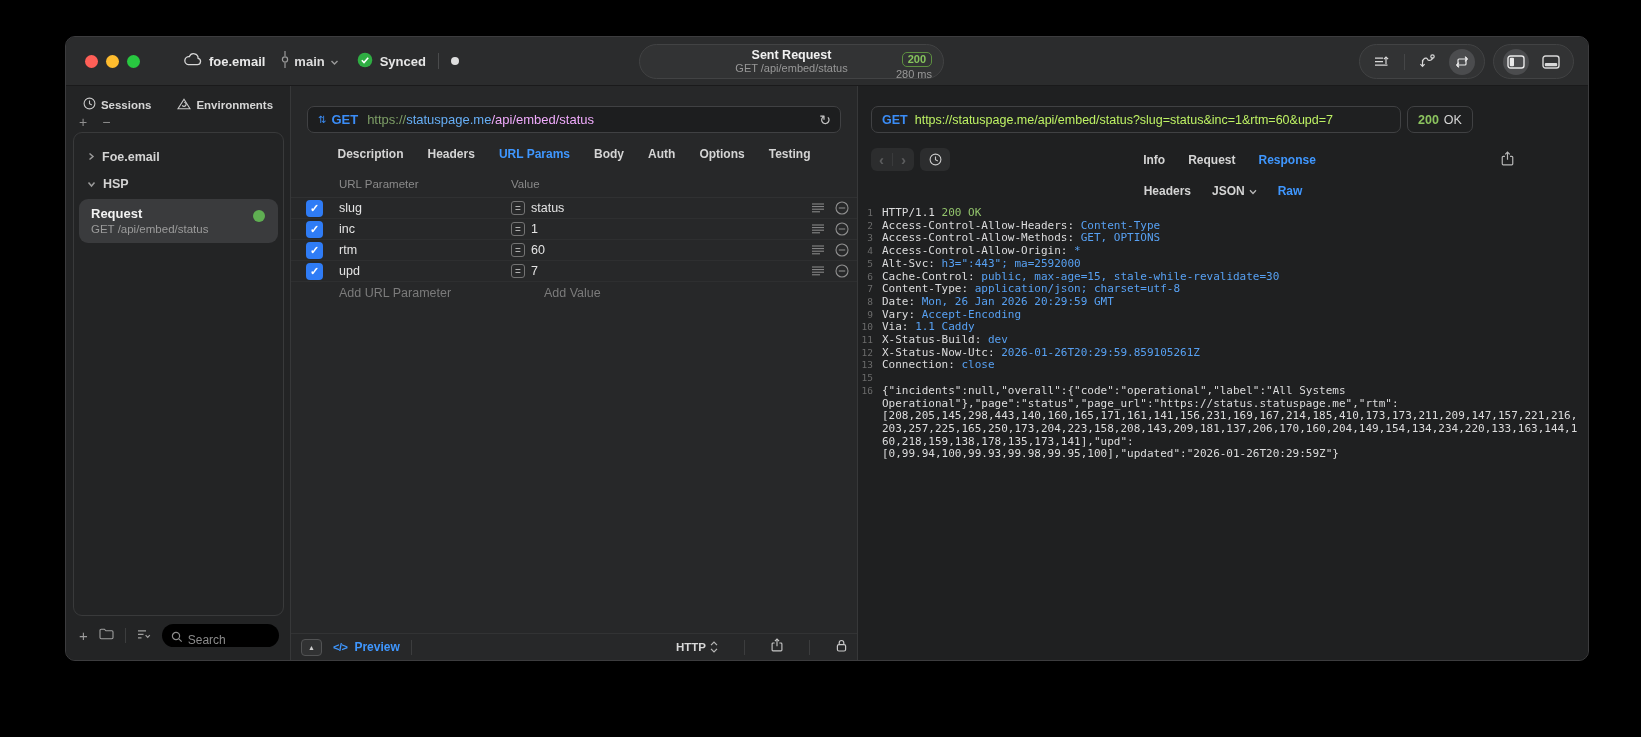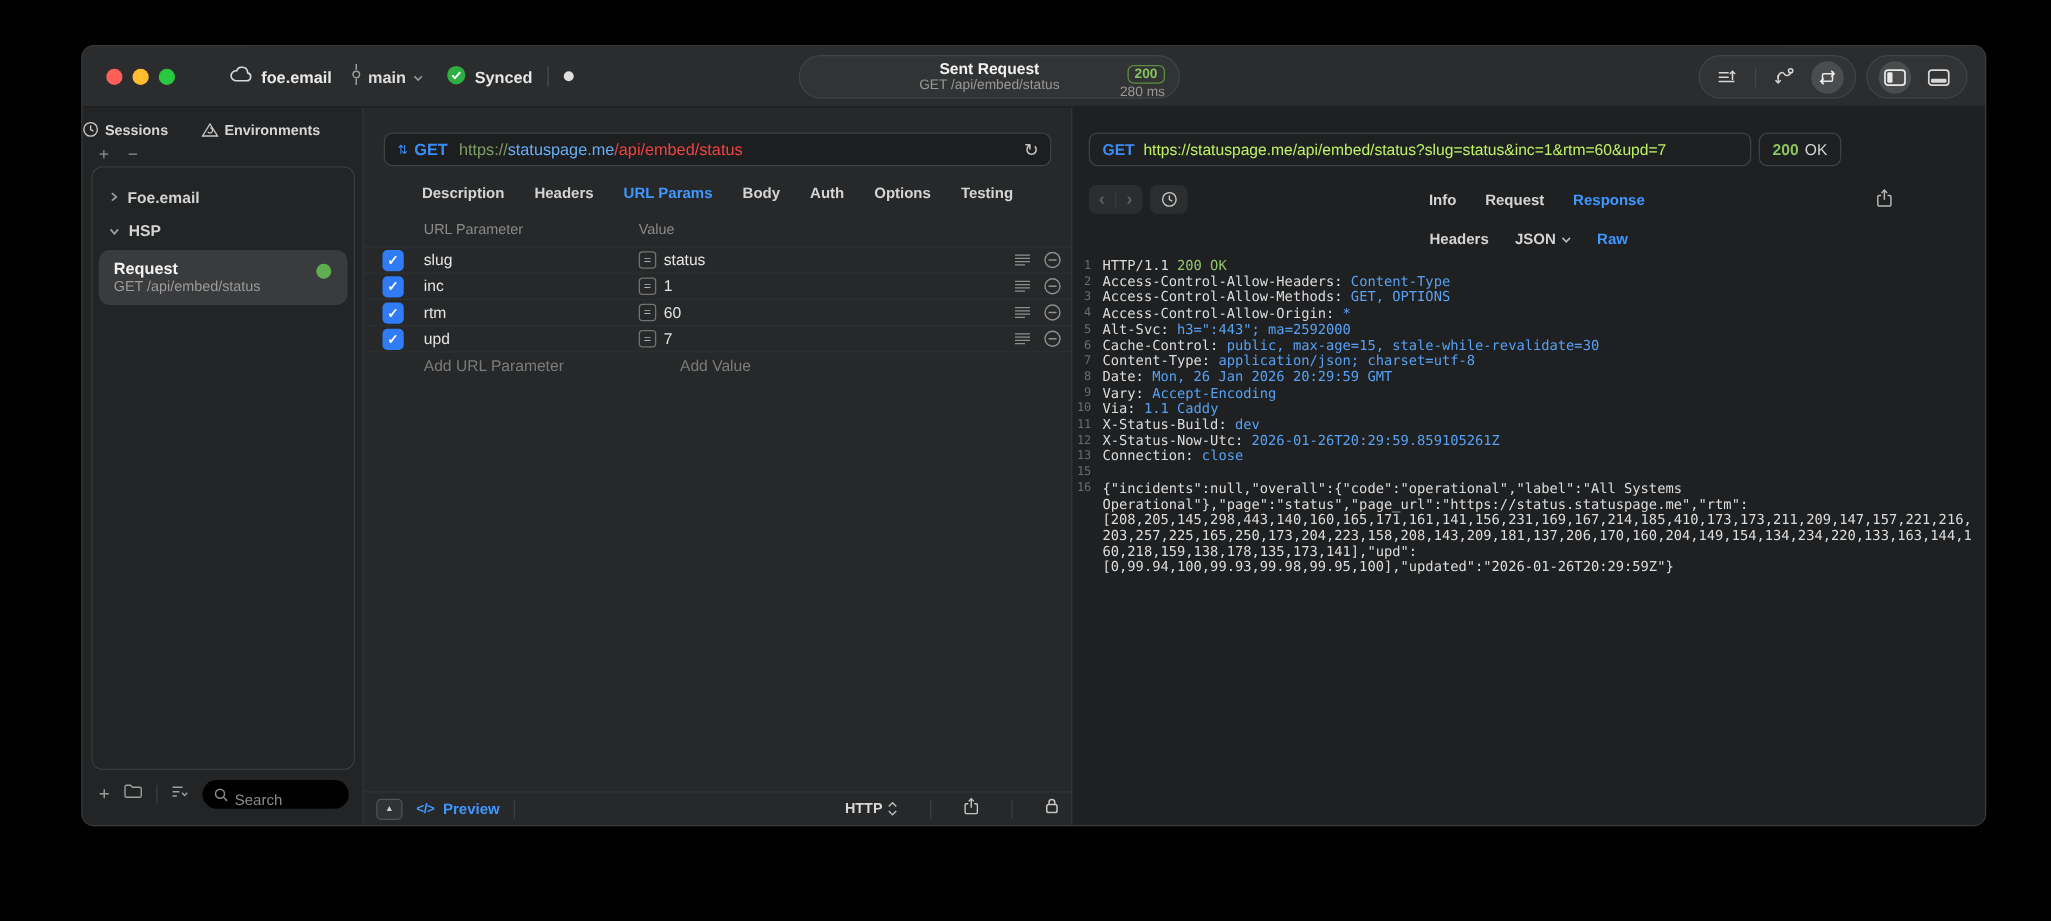--- a/index.html
+++ b/index.html
@@ -31,21 +31,21 @@
   .ctl { width:26px; height:26px; display:flex; align-items:center; justify-content:center; border-radius:50%; }
   .ctl.active { background:#4b4c4e; }
   .ctl-div { width:1px; height:16px; background:#454647; }
 
   
   .content { display:flex; height:574px; }
   .vdiv { width:1px; background:#373839; }
 
   
   .sidebar { width:224px; background:#232425; display:flex; flex-direction:column; }
-  .sb-tabs { display:flex; justify-content:flex-start; gap:26px; padding:11px 0 3px; }
+  .sb-tabs { display:flex; justify-content:center; gap:26px; padding:11px 0 3px; }
   .sb-tab { display:flex; align-items:center; gap:5px; font-size:11.5px; font-weight:700; color:#d6d6d6; }
   .sb-pm { display:flex; gap:15px; padding:0 0 0 13px; color:#8f8f8f; font-size:14px; height:16px; line-height:14px; }
   .sb-panel { flex:1; margin:1px 6px 0 7px; border:1px solid #393a3b; border-radius:9px; padding-top:11px; overflow:hidden; }
   .tree-item { display:flex; align-items:center; gap:7px; padding:6px 13px 7px; font-size:12.5px; font-weight:700; color:#d3d3d3; }
   .req-item { margin:1px 5px 0; background:#3a3b3d; border-radius:9px; padding:7px 12px 8px; position:relative; }
   .req-title { font-size:13px; font-weight:700; color:#f2f2f2; }
   .req-sub { font-size:11.5px; color:#9b9b9b; margin-top:2px; }
   .req-dot { position:absolute; right:13px; top:11px; width:12px; height:12px; border-radius:50%; background:#5fae52; }
   .sb-bottom { height:44px; display:flex; align-items:center; padding:0 11px 6px 13px; gap:11px; color:#9d9d9d; }
   .sb-plus { font-size:15px; line-height:15px; color:#9d9d9d; }
@@ -55,21 +55,21 @@
   .search-pill input::placeholder { color:#8b8b8b; }
 
   
   .pane-mid { width:566px; background:#272829; display:flex; flex-direction:column; }
   .url-row { padding:20px 16px 0; }
   .url-bar { height:27px; background:#1d1e1f; border:1px solid #404143; border-radius:7px; display:flex; align-items:center; padding:0 10px; font-size:13px; position:relative; }
   .stepper { color:#3b8df7; font-size:10px; margin-right:5px; }
   .m-get { color:#3b8df7; font-weight:700; margin-right:9px; }
   .u-scheme { color:#7d9e66; }
   .u-host { color:#66aef5; }
-  .u-path { color:#ef4444; }
+  .u-path { color:#f0abfc; }
   .refresh { position:absolute; right:9px; color:#c4c4c4; font-size:14px; }
   .tabs-row { display:flex; justify-content:center; gap:24px; padding:14px 0 11px; }
   .tab { font-size:12px; font-weight:700; color:#d4d4d4; display:flex; align-items:center; gap:4px; }
   .tab.active { color:#3f97ff; }
   .ptable { flex:1; }
   .t-head { display:flex; color:#8a8a8a; font-size:11.5px; padding:6px 0 7px; border-bottom:1px solid #303132; }
   .th-name { padding-left:48px; width:220px; }
   .p-row { display:flex; align-items:center; height:21px; border-bottom:1px solid #2e2f30; padding:0 8px 0 15px; font-size:12.5px; }
   .p-check { width:17px; height:17px; border-radius:4px; background:#2f7cf6; color:#fff; font-size:11px; font-weight:700;
              display:flex; align-items:center; justify-content:center; margin-right:16px; }

